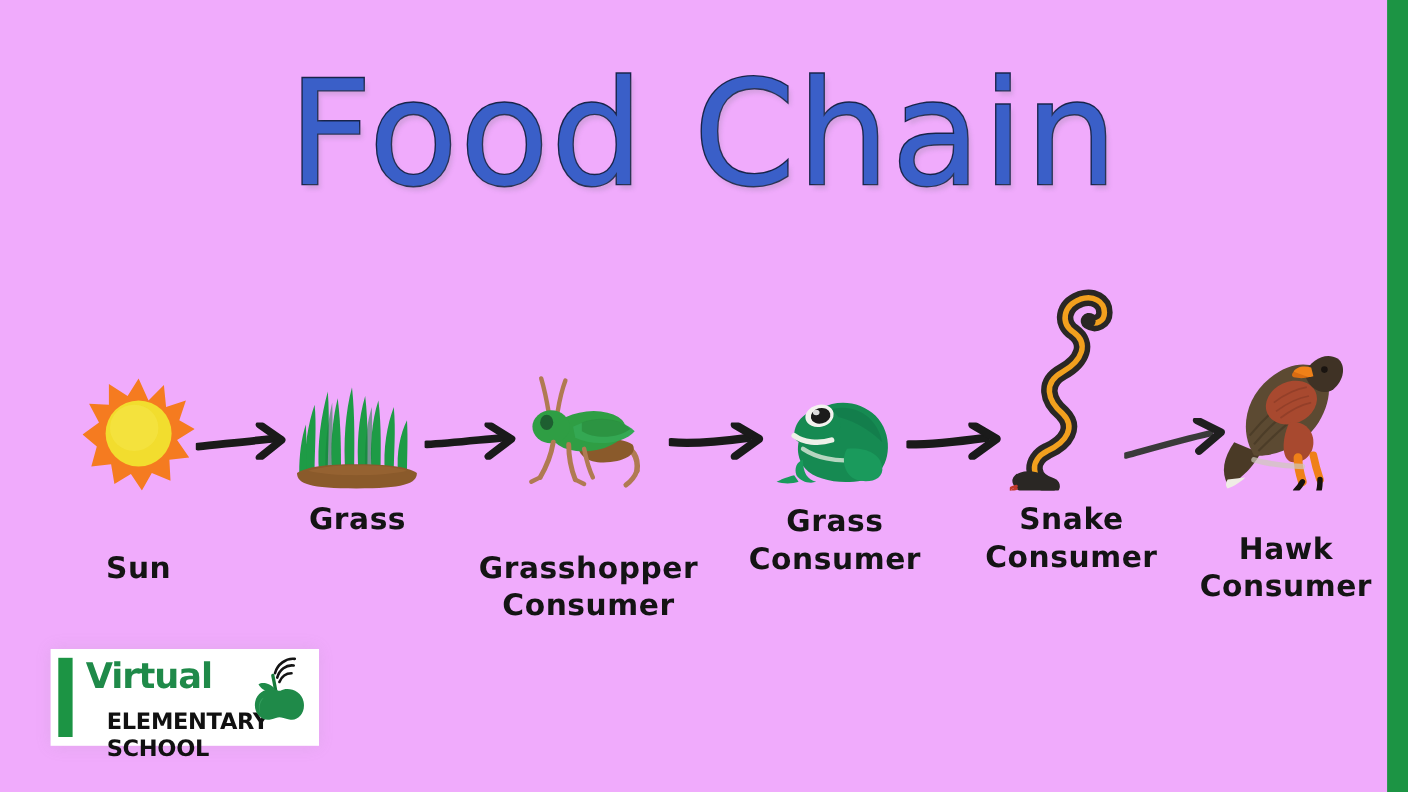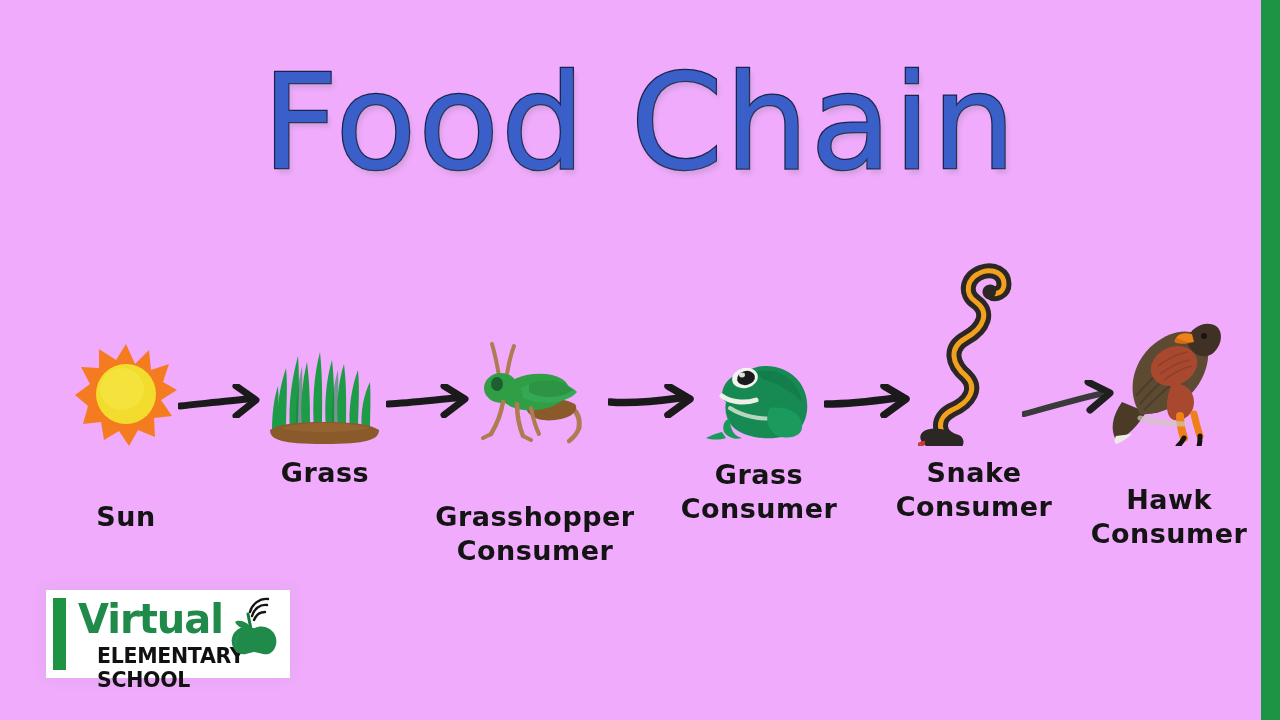--- a/index.html
+++ b/index.html
@@ -100,21 +100,21 @@
     top: 8px;
     width: 13px;
     height: 72px;
     background: #1c9444;
   }
   #logo-virtual {
     position: absolute;
     left: 32px;
     top: 7px;
     font-family: "DejaVu Sans", sans-serif;
-    font-size: 40px;
+    font-size: 32px;
     font-weight: bold;
     color: #1f8a49;
     letter-spacing: -1px;
     line-height: 1.1;
   }
   #logo-sub {
     position: absolute;
     left: 51px;
     top: 54px;
     font-family: "DejaVu Sans", sans-serif;

